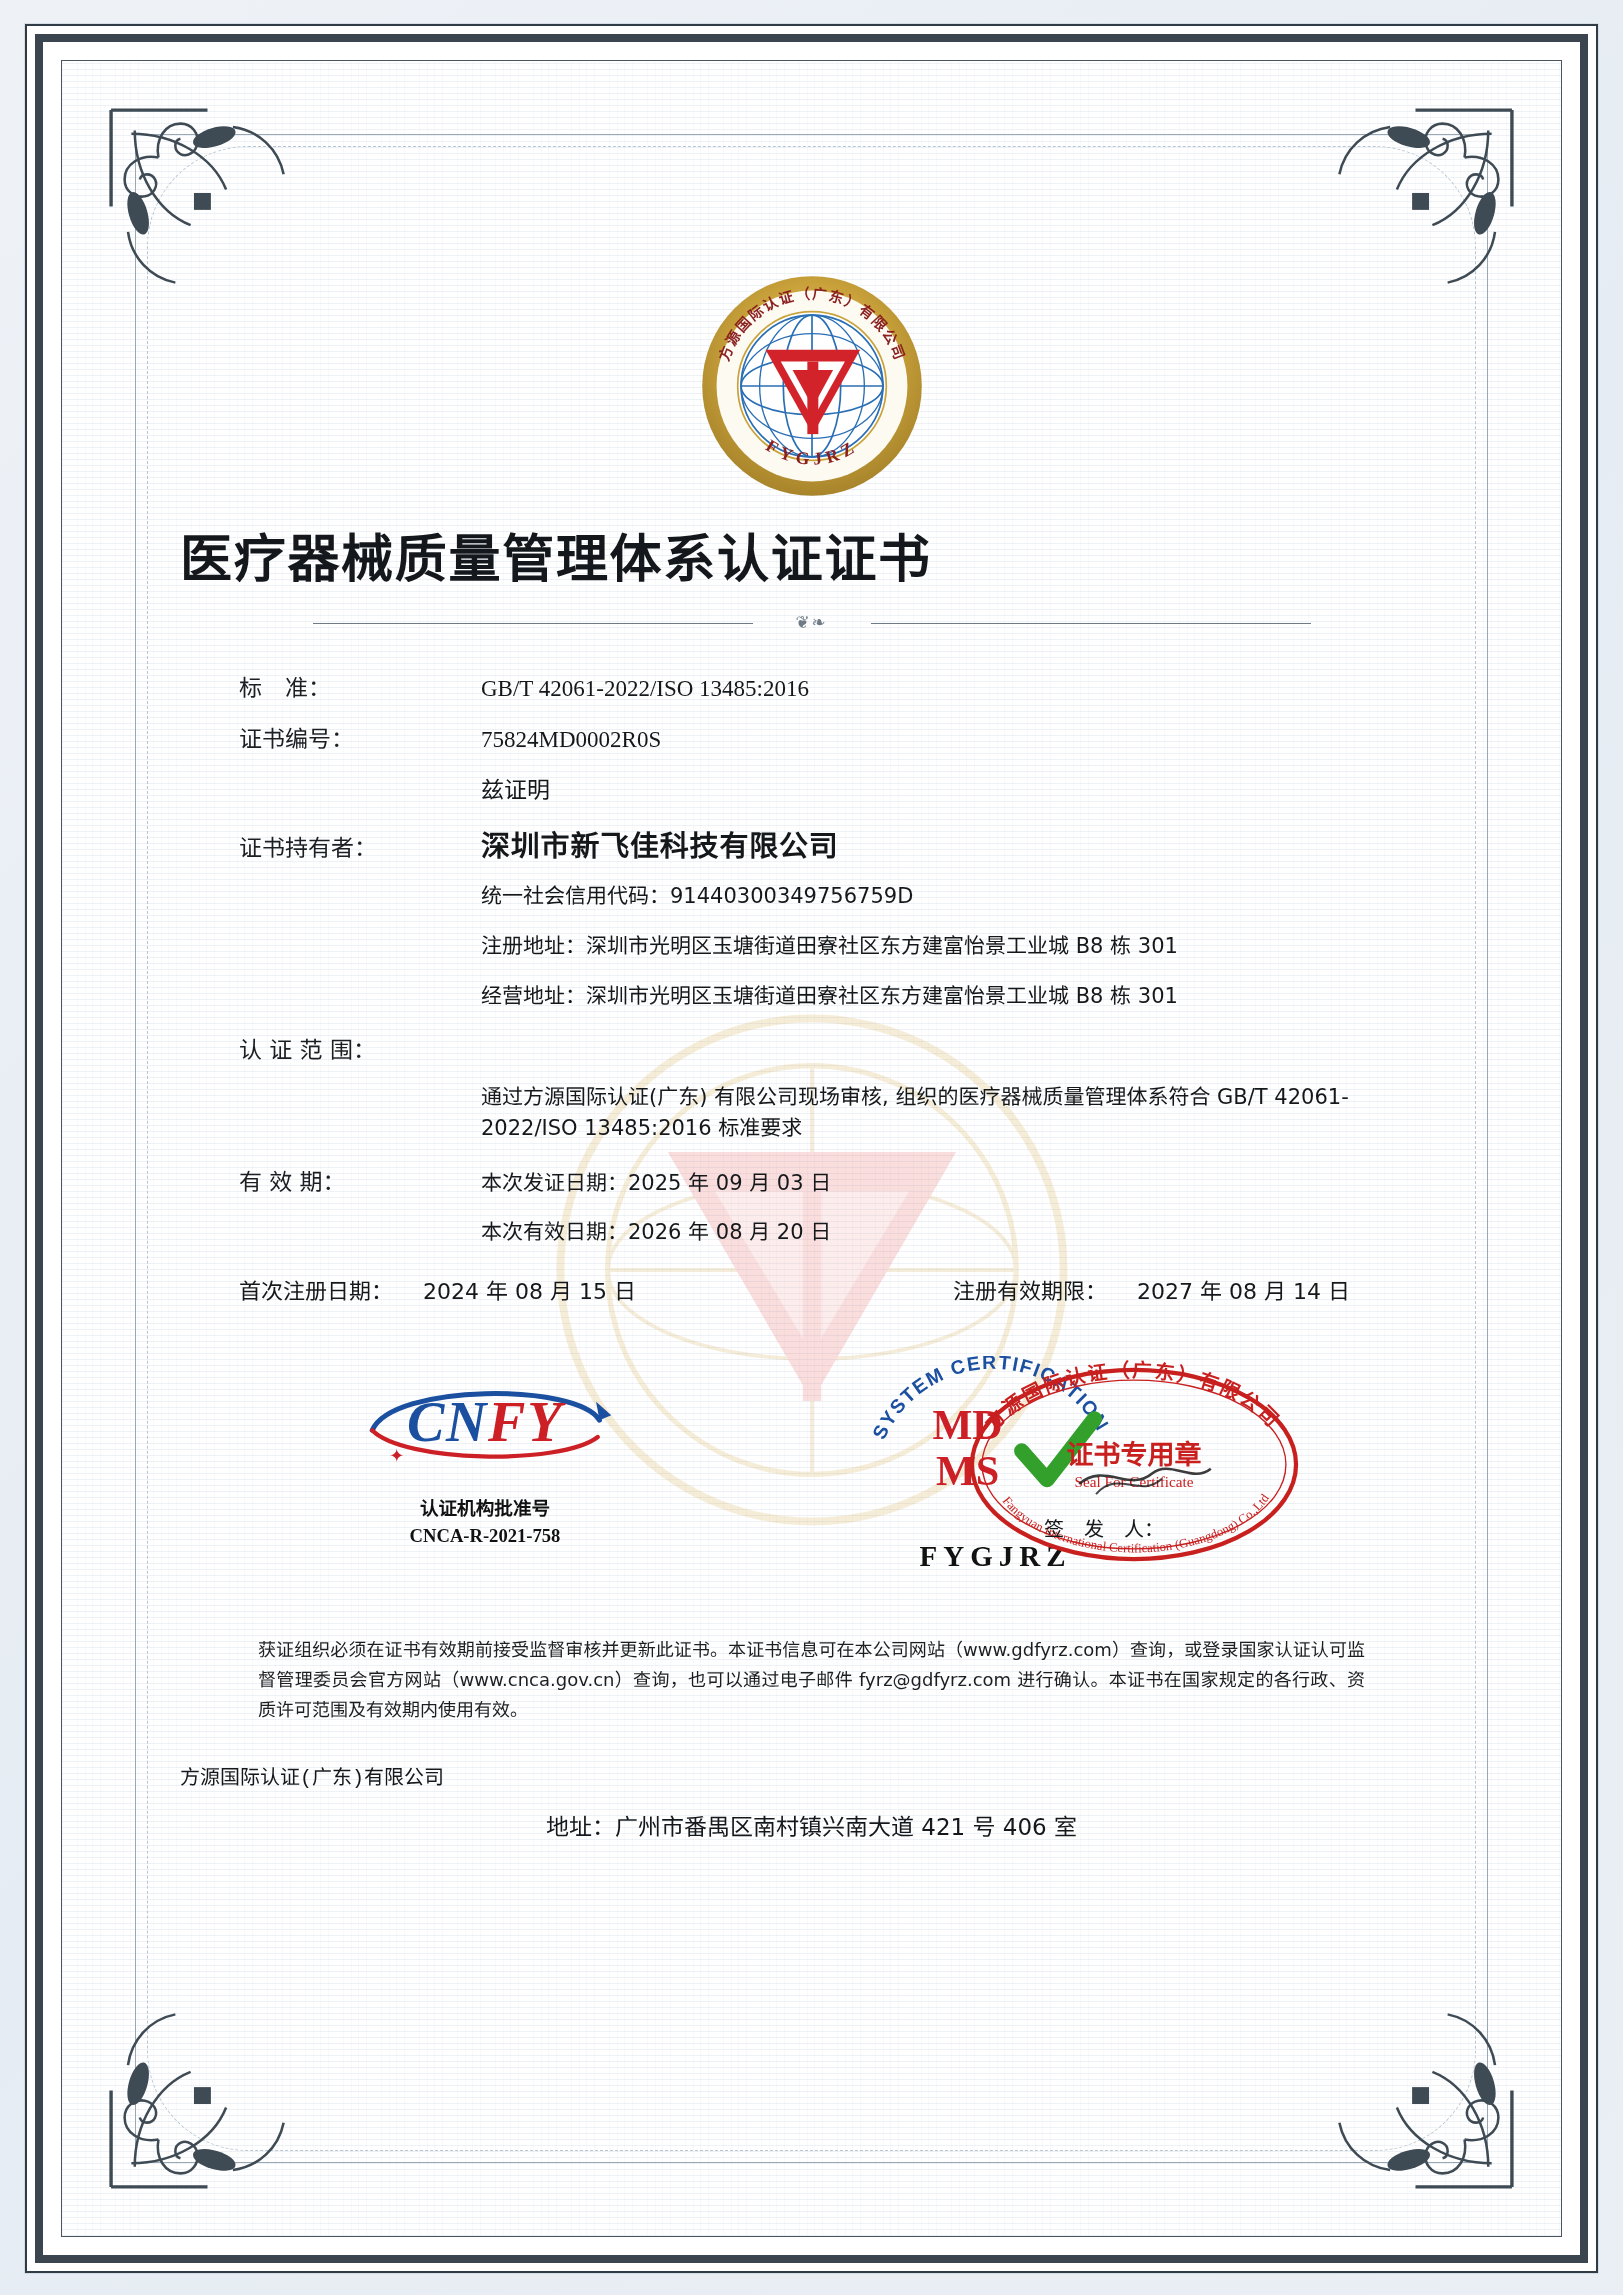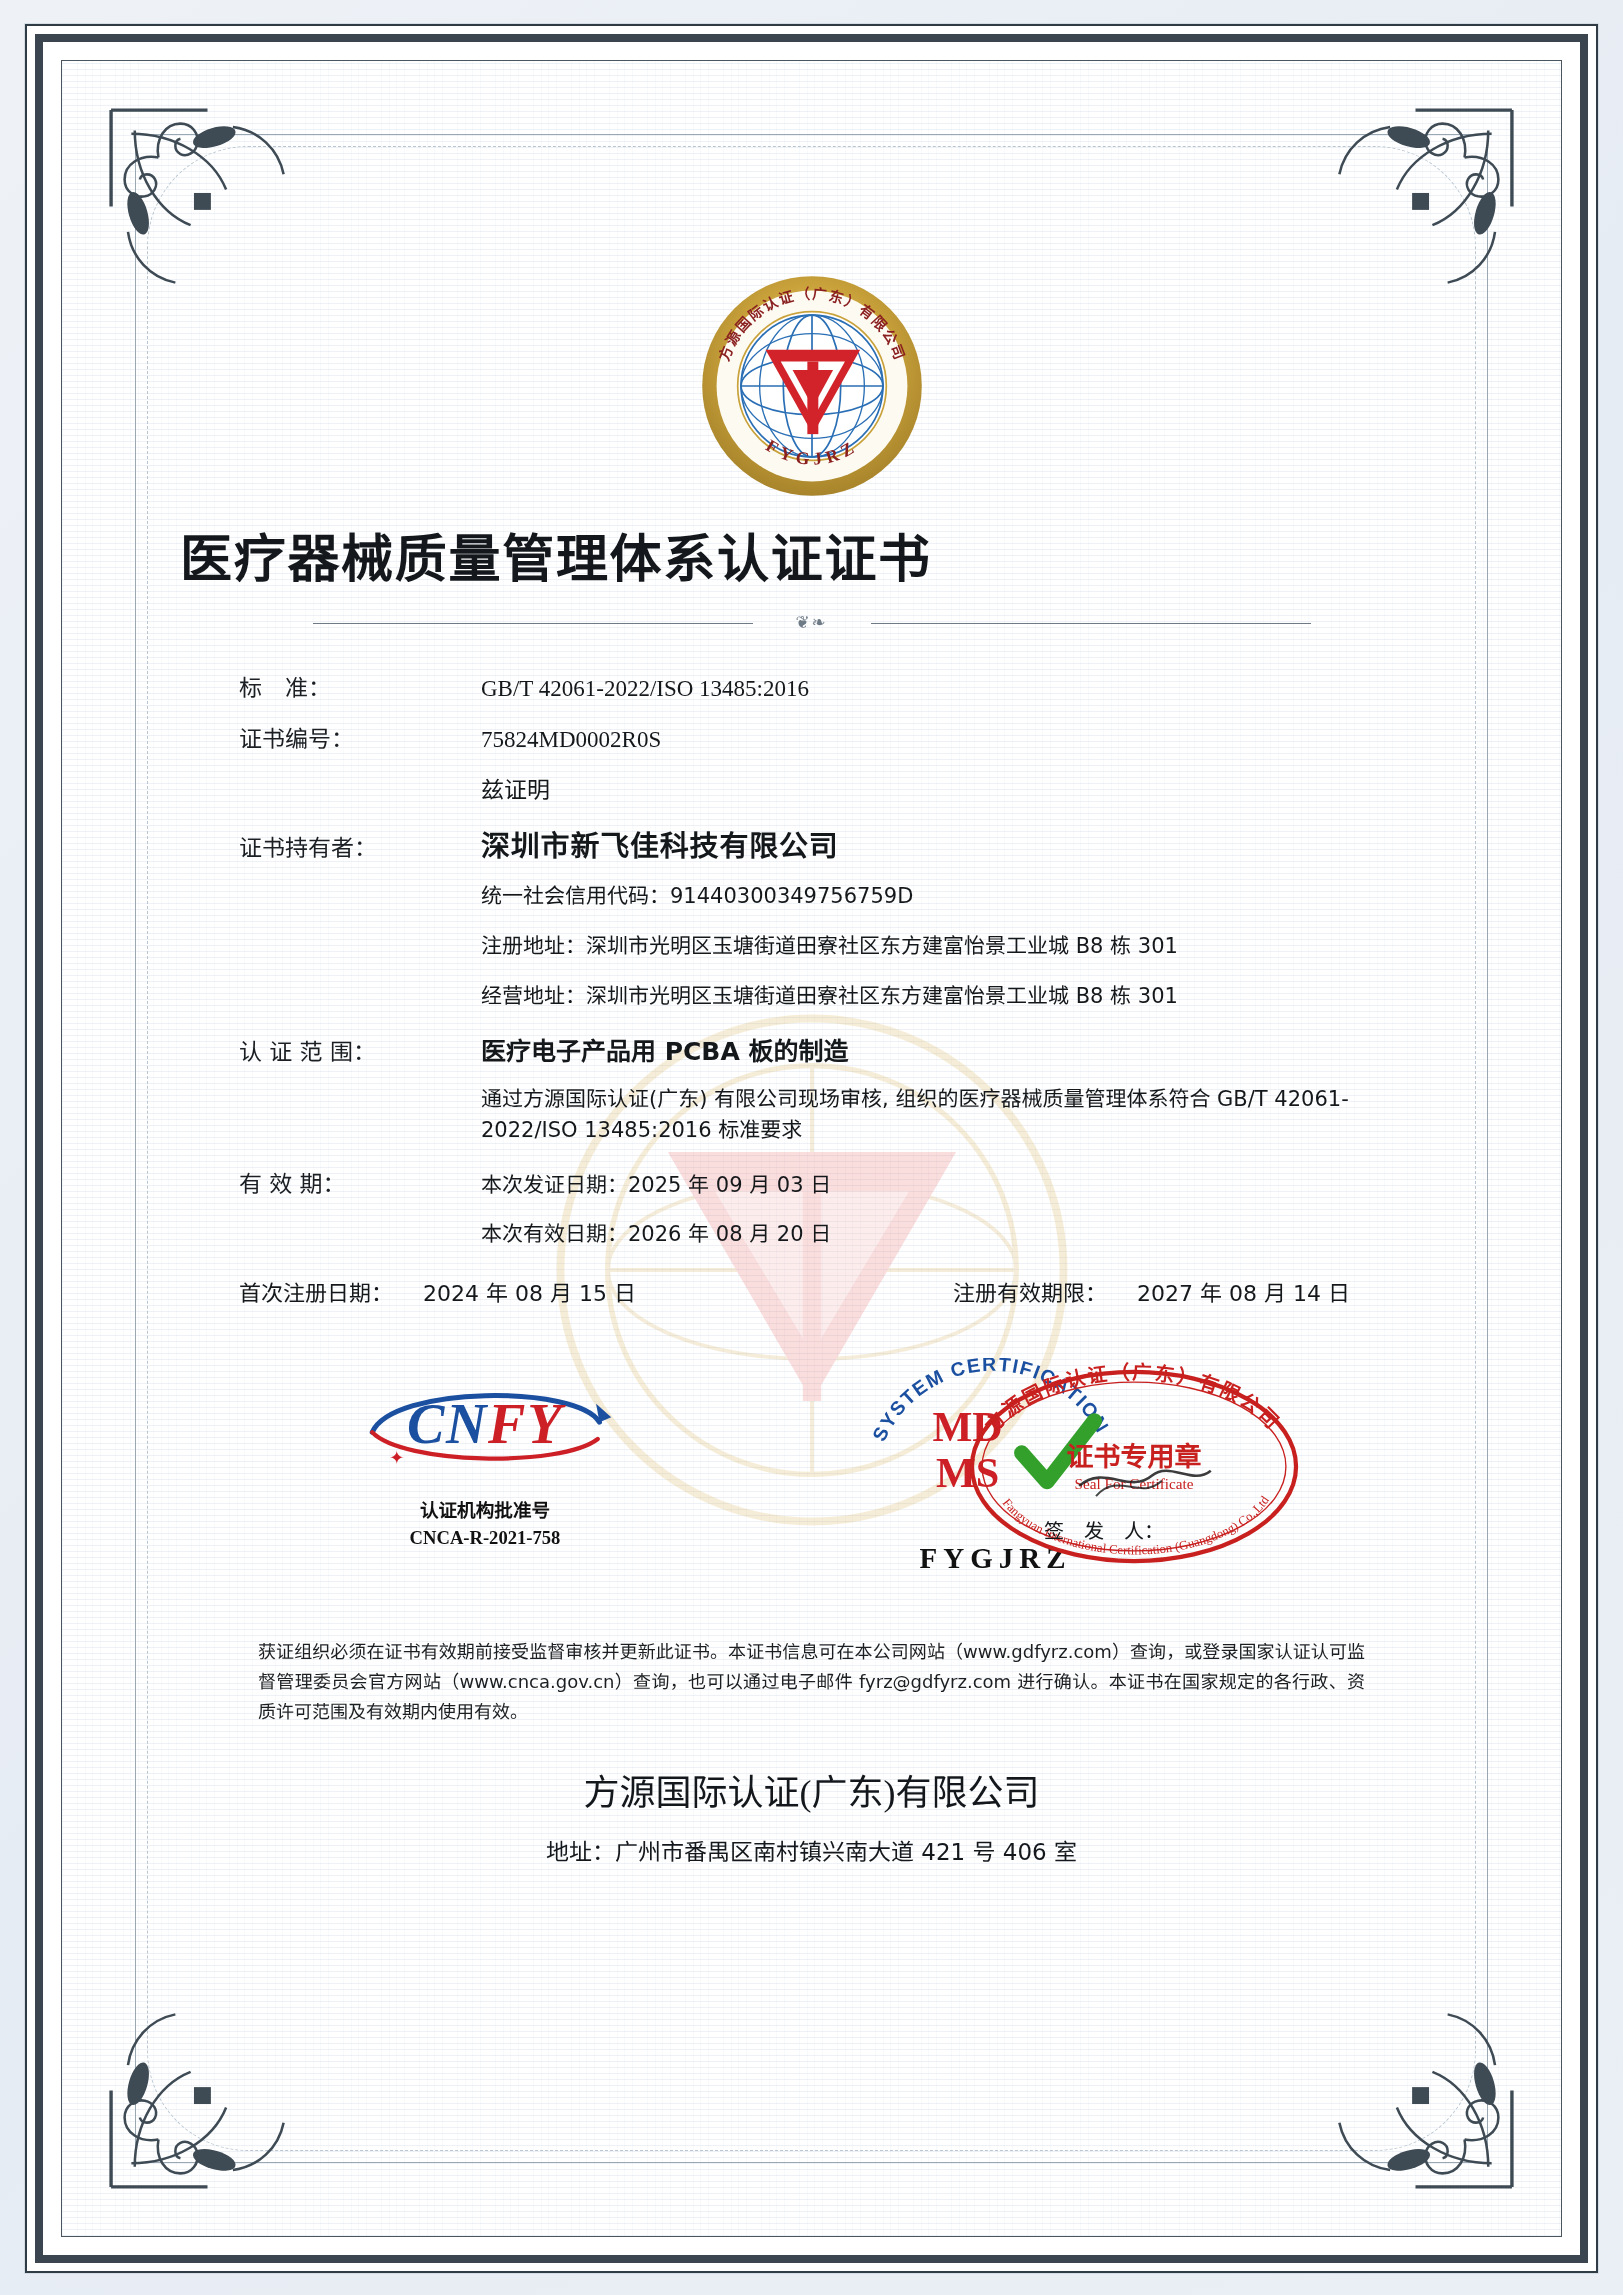--- a/index.html
+++ b/index.html
@@ -229,23 +229,22 @@
   .disclaimer {
     margin: 22px 78px 0 78px;
     font-size: 18px;
     line-height: 1.65;
     color: #1c1f22;
     font-family: "DejaVu Sans","Liberation Sans",sans-serif;
     text-align: justify;
   }
   .issuer {
     margin-top: 36px;
-    text-align:center;
-    font-size: 36px;
-    font-family:Liberation Serif, serif;
+    font-size: 20px;
+    font-family:Liberation Mono, monospace;
     color:#14181c;
   }
   .issuer-addr {
     margin-top: 18.6px;
     text-align:center;
     font-size: 23px;
     font-family:"DejaVu Sans","Liberation Sans",sans-serif;
     color:#14181c;
   }
 </style>
@@ -407,21 +406,20 @@
             <div class="val small">注册地址：深圳市光明区玉塘街道田寮社区东方建富怡景工业城 B8 栋 301</div>
           </div>
 
           <div class="row subrow">
             <div class="lab"></div>
             <div class="val small">经营地址：深圳市光明区玉塘街道田寮社区东方建富怡景工业城 B8 栋 301</div>
           </div>
 
           <div class="row" style="margin-top:5px;align-items:flex-end;">
             <div class="lab">认 证 范 围：</div>
-            <div class="val scope">医疗电子产品用 PCBA 板的制造</div>
           </div>
 
           <div class="row subrow">
             <div class="lab"></div>
             <div class="val small">通过方源国际认证(广东) 有限公司现场审核, 组织的医疗器械质量管理体系符合 GB/T 42061-2022/ISO 13485:2016 标准要求</div>
           </div>
 
           <div class="row" style="margin-top:18.6px;">
             <div class="lab">有 效 期：</div>
             <div class="val small">本次发证日期：2025 年 09 月 03 日</div>

